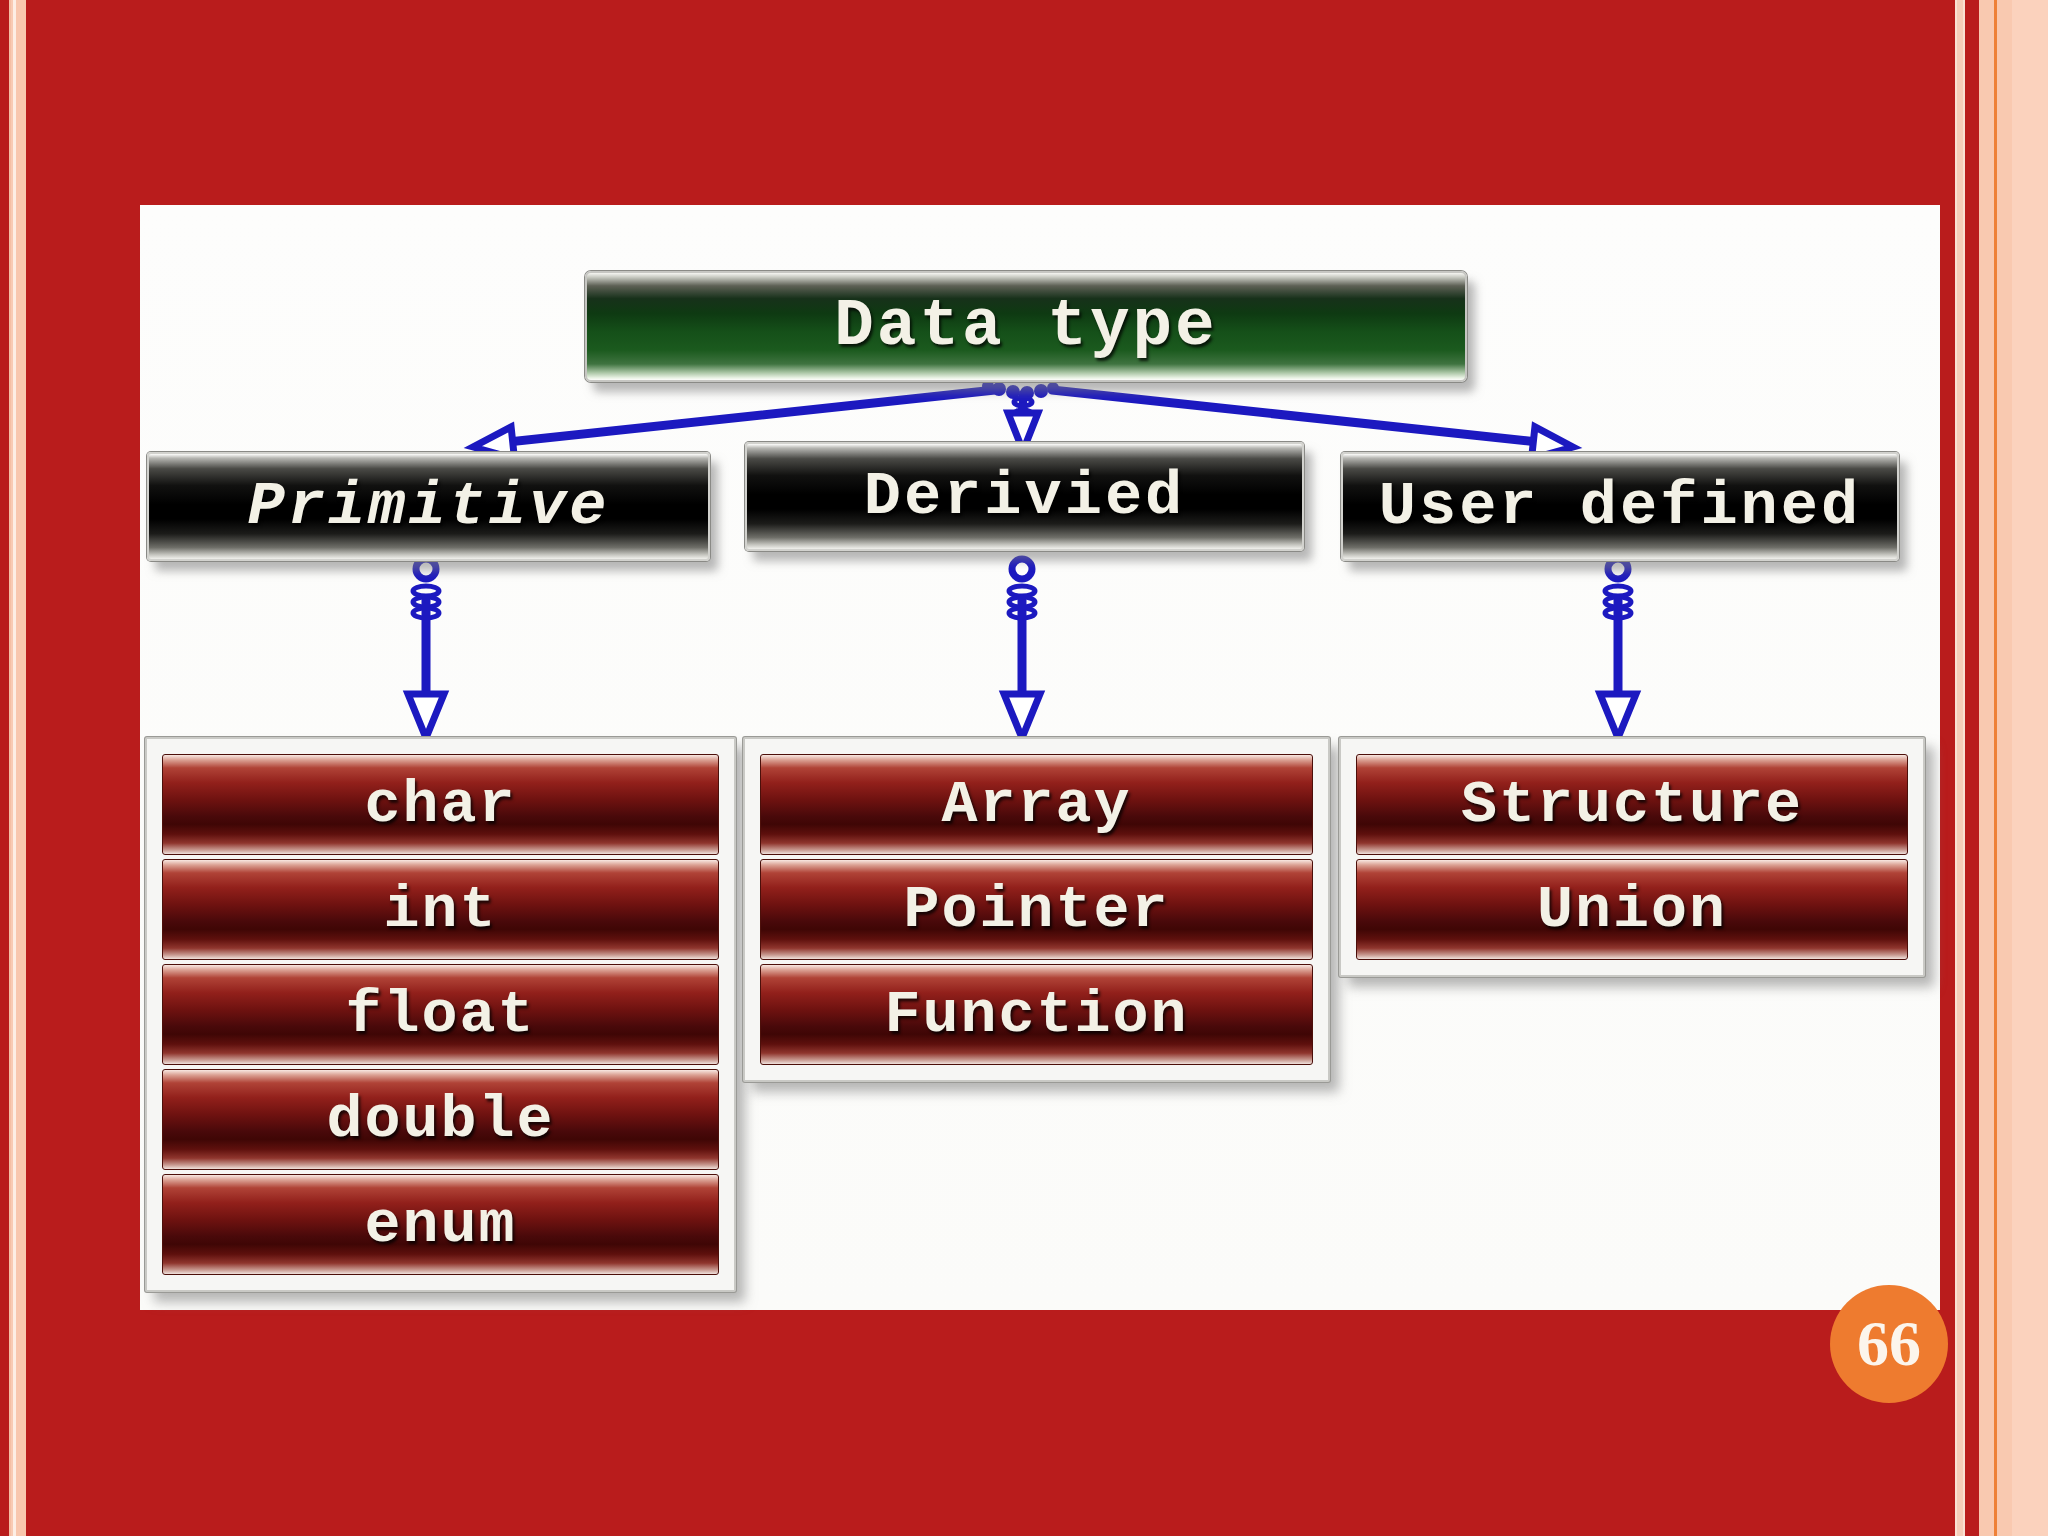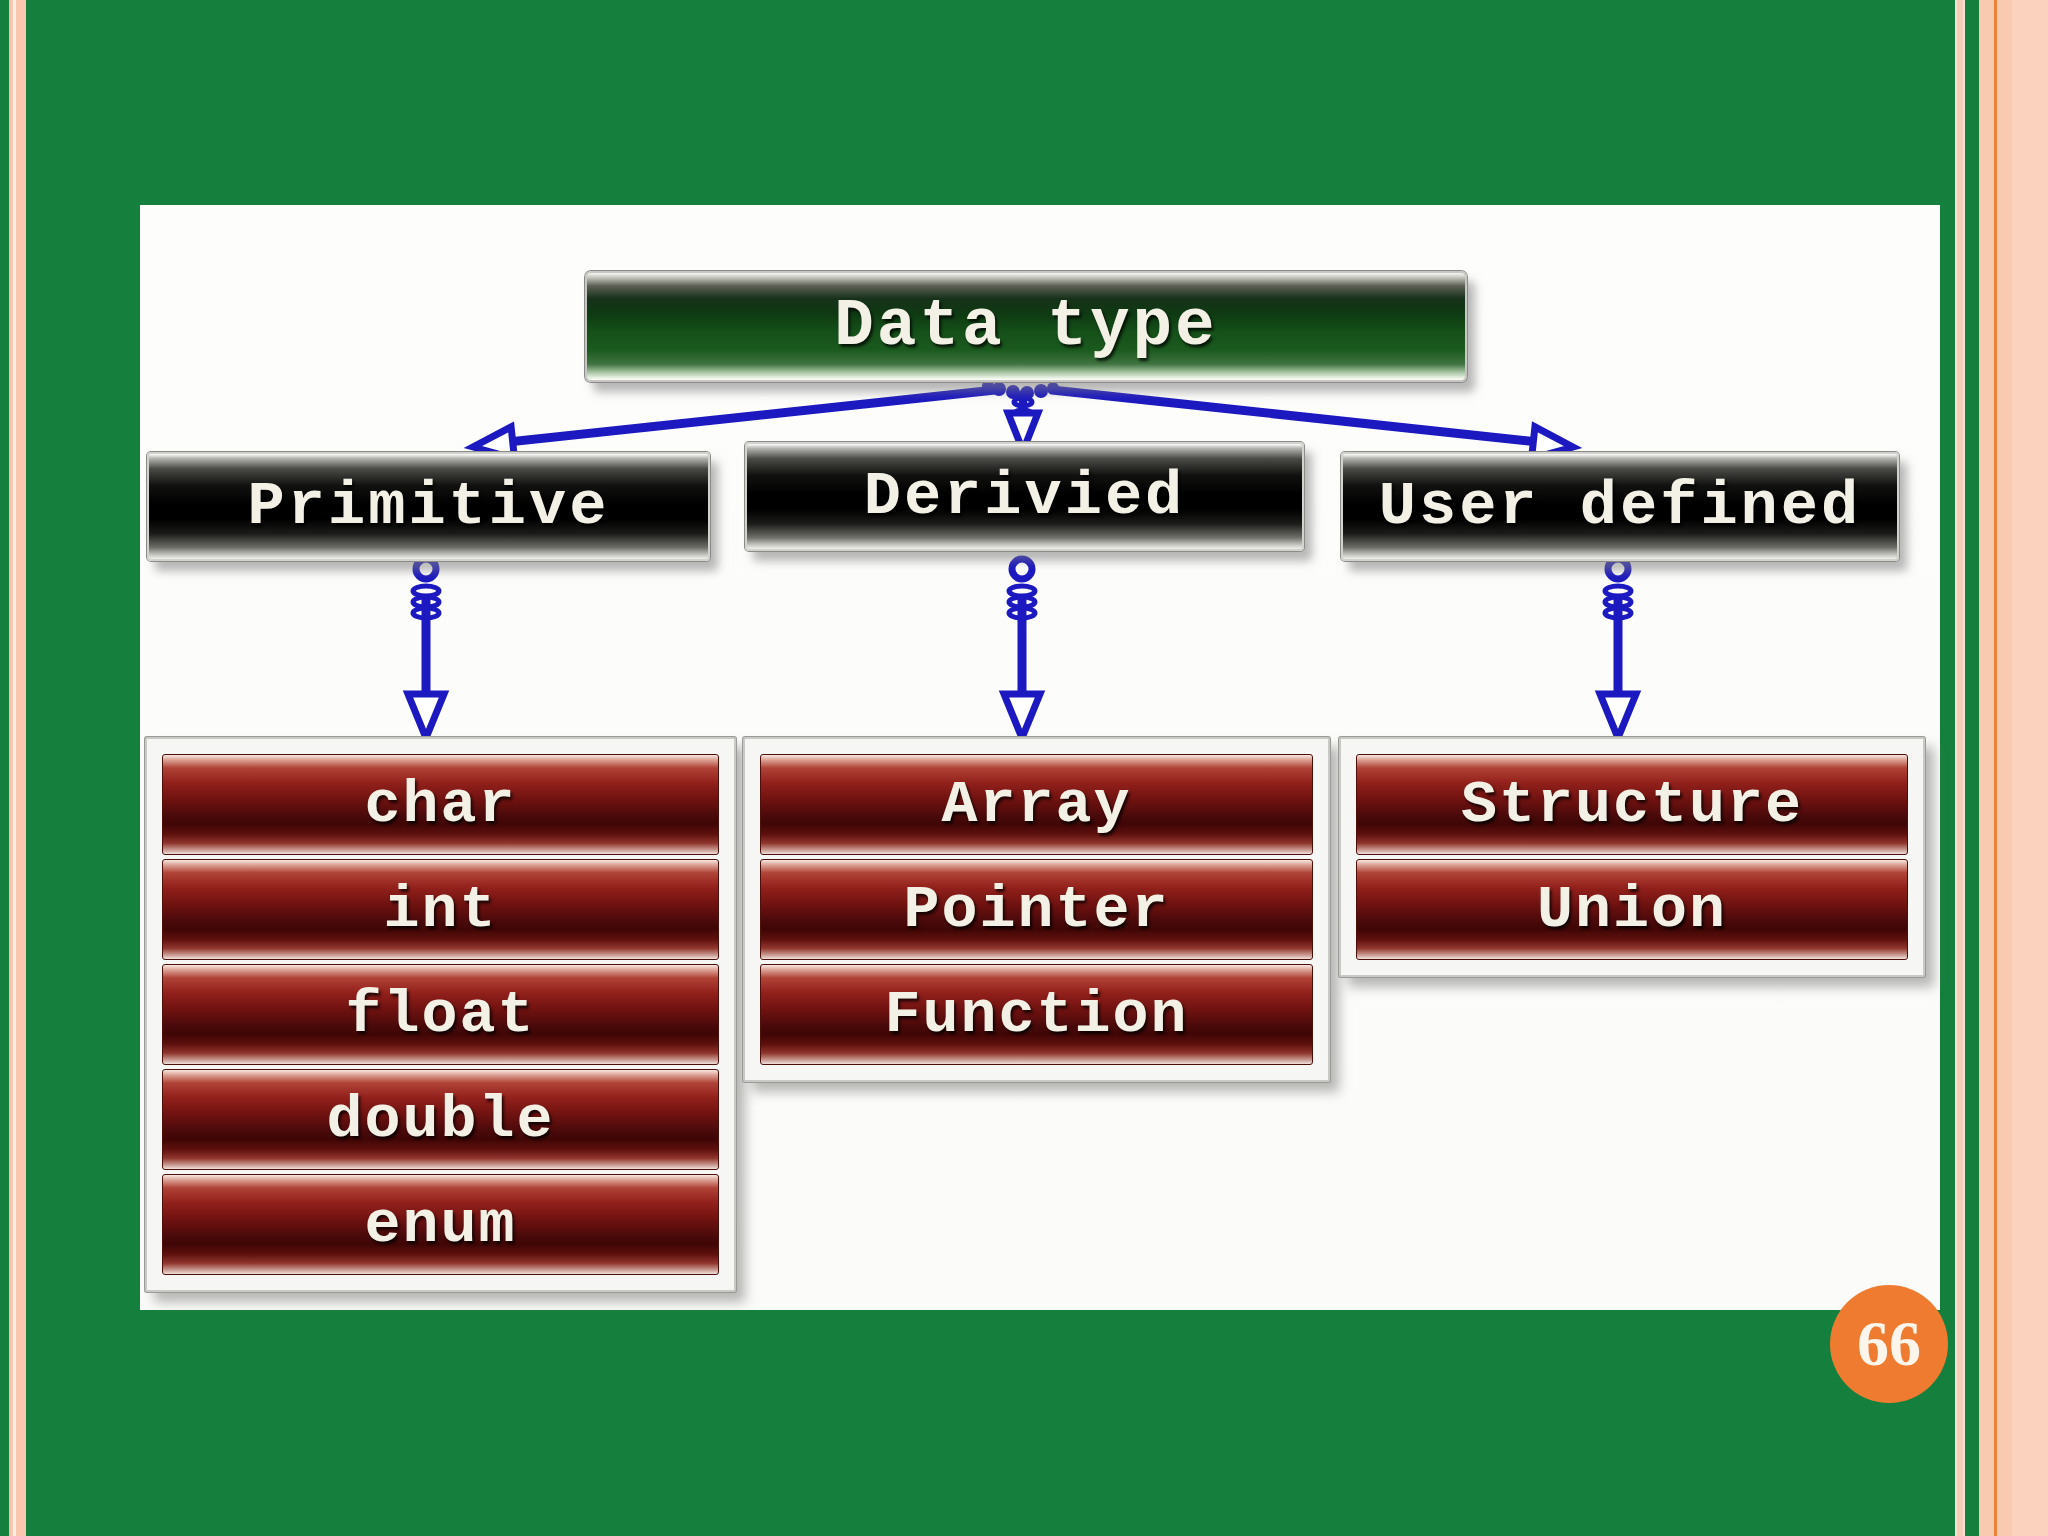--- a/index.html
+++ b/index.html
@@ -1,17 +1,17 @@
 <!DOCTYPE html>
 <html><head>
 <meta charset="utf-8">
 <style>
   html,body{margin:0;padding:0;background:#ffffff;}
   .slide{
-    position:relative;width:2048px;height:1536px;background:#15803d;
+    position:relative;width:2048px;height:1536px;background:#b91c1c;
     overflow:hidden;font-family:"Liberation Sans",sans-serif;
   }
   
   .stripe-left{
     position:absolute;left:9px;top:0;width:17px;height:100%;
     background:linear-gradient(90deg,#f4bfa4 0 2px,#f9cab3 2px 4px,#fdeee4 4px 7px,#f8c7ae 7px 17px);
   }
   .stripe-right-thin{
     position:absolute;left:1955px;top:0;width:10px;height:100%;
     background:linear-gradient(90deg,#fae0d2 0 2px,#f5cdb9 2px 8px,#fae0d2 8px 10px);
@@ -40,21 +40,21 @@
   }
   .root-box .node-label{font-size:66px;}
   
   .branch-box{
     position:absolute;height:105px;
     border:2px solid #d2d2ce;border-radius:4px;
     box-shadow:0 0 0 1px #8a8a86,8px 10px 10px rgba(125,125,125,.55);
     background:linear-gradient(180deg,#fdfdfb 0%,#b5b5b1 4%,#4a4a46 14%,#111110 30%,#000 48%,#000 62%,#1c1c1a 76%,#6e6e68 89%,#c6c6c0 96%,#f1f1ed 100%);
   }
   .branch-box .node-label{font-size:62px;}
-  .branch-primitive{left:147px;top:452px;width:559px;}
+  .branch-primitive{left:147px;top:452px;width:559px;font-style:italic;}
   .branch-derived{left:745px;top:442px;width:555px;}
   .branch-user{left:1341px;top:452px;width:554px;}
   
   .leaf-group{
     position:absolute;top:737px;padding:15px;background:#f6f6f4;
     border:2px solid #c9c9c5;border-radius:2px;
     box-shadow:0 0 0 1px #9a9a96,9px 10px 12px rgba(125,125,125,.55);
   }
   .group-primitive{left:145px;width:557px;}
   .group-derived{left:743px;width:553px;}

